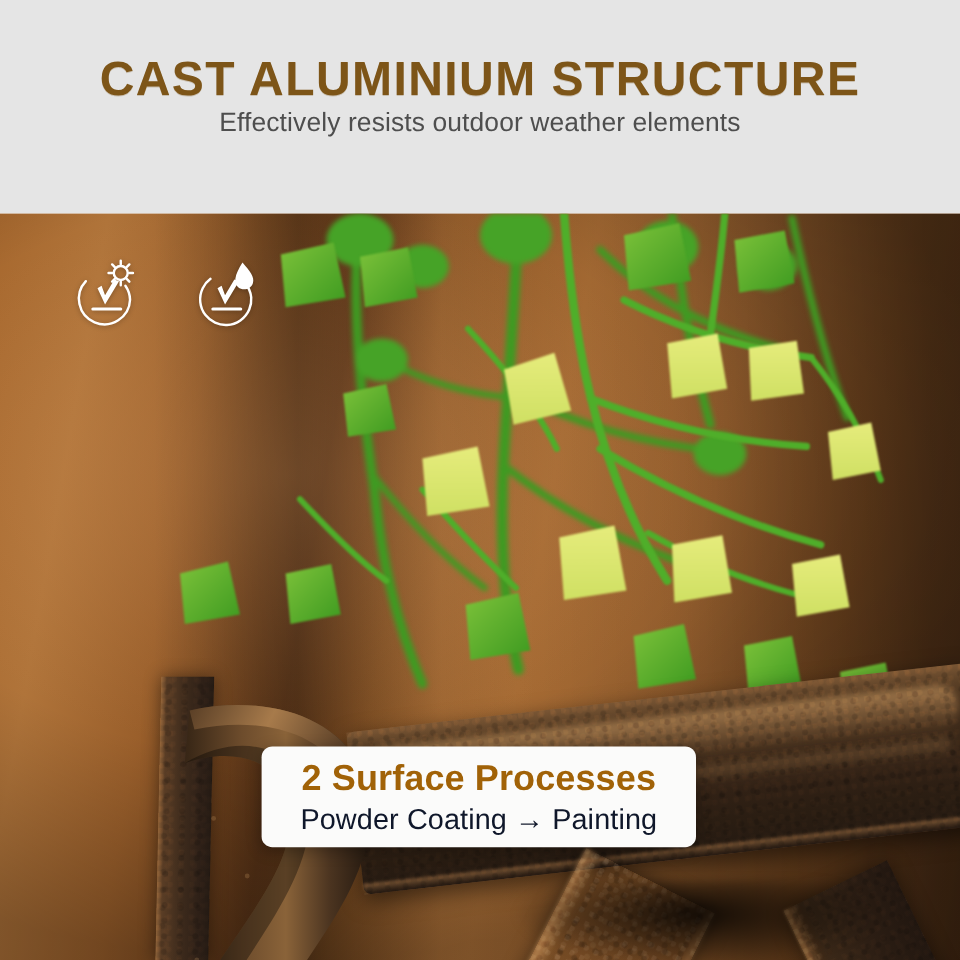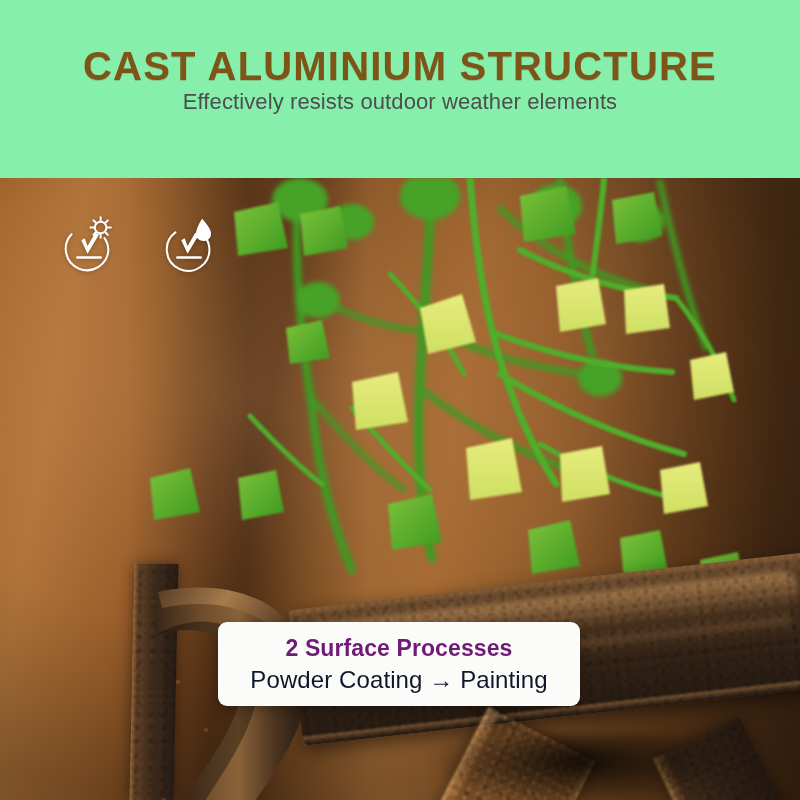--- a/index.html
+++ b/index.html
@@ -7,21 +7,21 @@
   html,body { width:800px; height:800px; background:#ffffff; }
   body {
     font-family:"Liberation Sans", sans-serif;
     overflow:hidden;
     position:relative;
   }
 
   
   .header{
     position:absolute; left:0; top:0; width:800px; height:178px;
-    background:#86efac;
+    background:#e5e5e5;
     display:flex; flex-direction:column;
     align-items:center; justify-content:flex-start;
     padding-top:44px;
   }
   .title{
     font-size:40px; font-weight:bold; letter-spacing:1.2px;
     color:#7d5518; white-space:nowrap;
     text-shadow:0 1px 0 rgba(120,80,20,.25);
   }
   .subtitle{
@@ -180,21 +180,21 @@
   .card{
     position:absolute; left:218px; top:622px; width:362px; height:84px;
     background:#fbfbfa; border-radius:9px;
     box-shadow:0 3px 12px rgba(0,0,0,.30);
     z-index:9;
     display:flex; flex-direction:column;
     align-items:center; justify-content:center;
     padding-top:2px;
   }
   .card-title{
-    font-size:23px; font-weight:bold; color:#701a75;
+    font-size:30px; font-weight:bold; color:#a16207;
     letter-spacing:.1px; line-height:1.12; white-space:nowrap;
   }
   .card-sub{
     margin-top:5px;
     font-size:24px; font-weight:normal; color:#0f172a;
     letter-spacing:.1px; line-height:1.12; white-space:nowrap;
   }
 </style>
 </head>
 <body>

